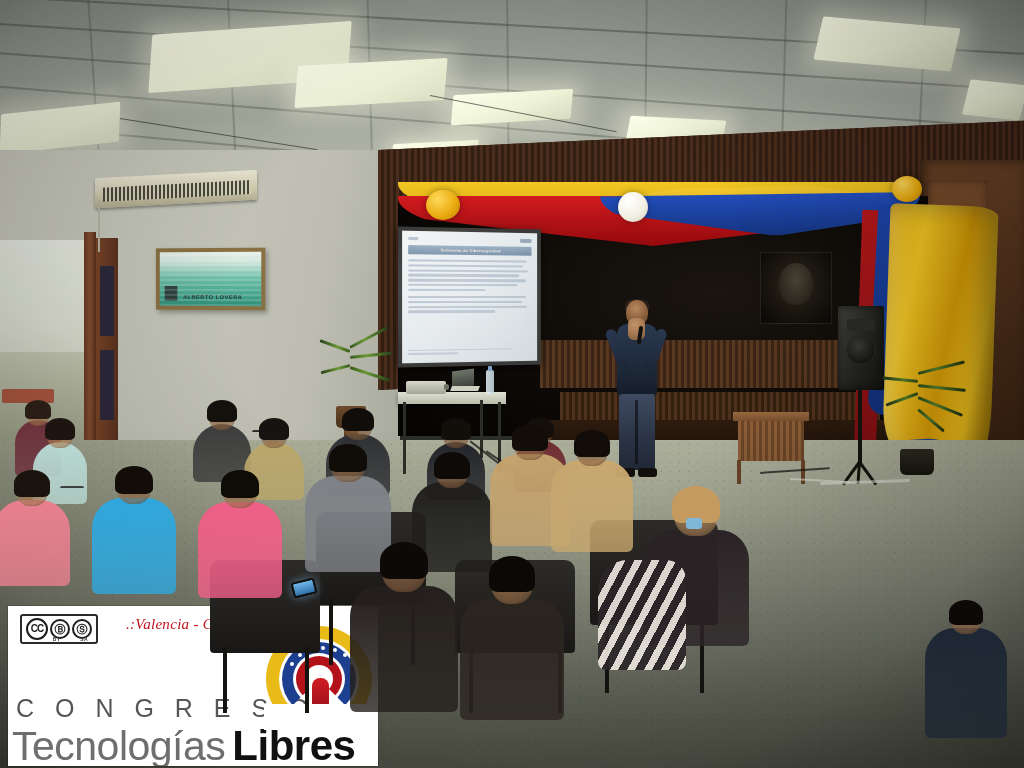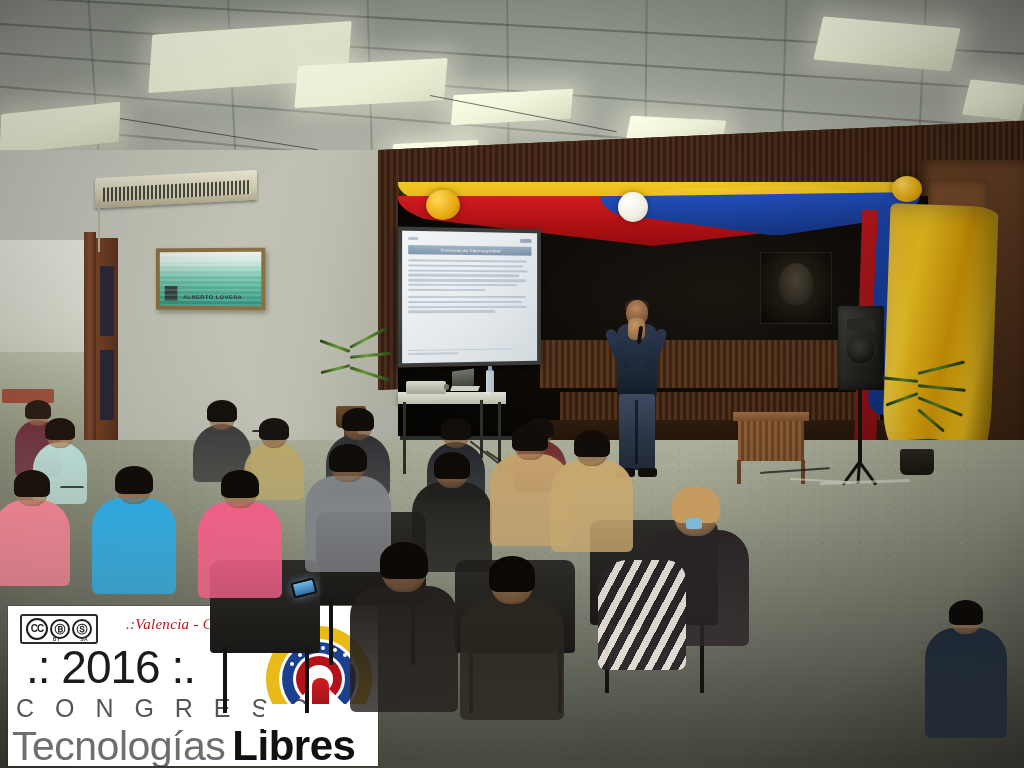--- a/index.html
+++ b/index.html
@@ -925,21 +925,20 @@
       <span class="cc-circle">Ⓑ</span>
       <span class="cc-circle">Ⓢ</span>
     </div>
     <div class="cc-sub">
       <span style="visibility:hidden">x</span>
       <span>BY</span>
       <span>SA</span>
     </div>
 
     <div class="loc-text">.:Valencia - Carabobo:.</div>
-    <div class="year-text">.: 2016 :.</div>
 
     <div class="congreso-row">
       <span class="congreso-text">C O N G R E S O</span>
       <span class="de-text">D E</span>
     </div>
 
     <div class="tech-row">
       <span class="tecnologias-text">Tecnologías</span>
       <span class="libres-text">Libres</span>
     </div>

